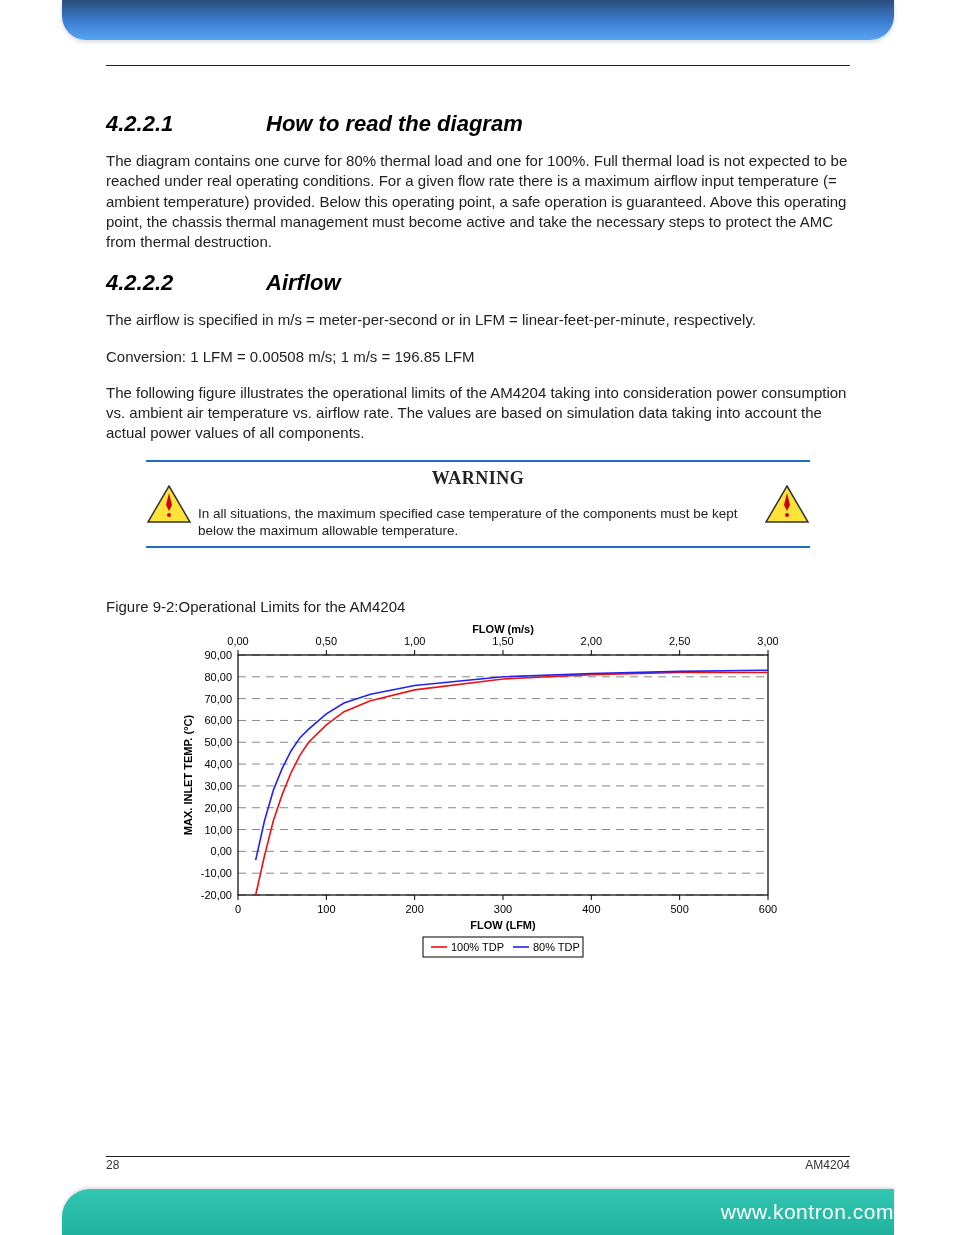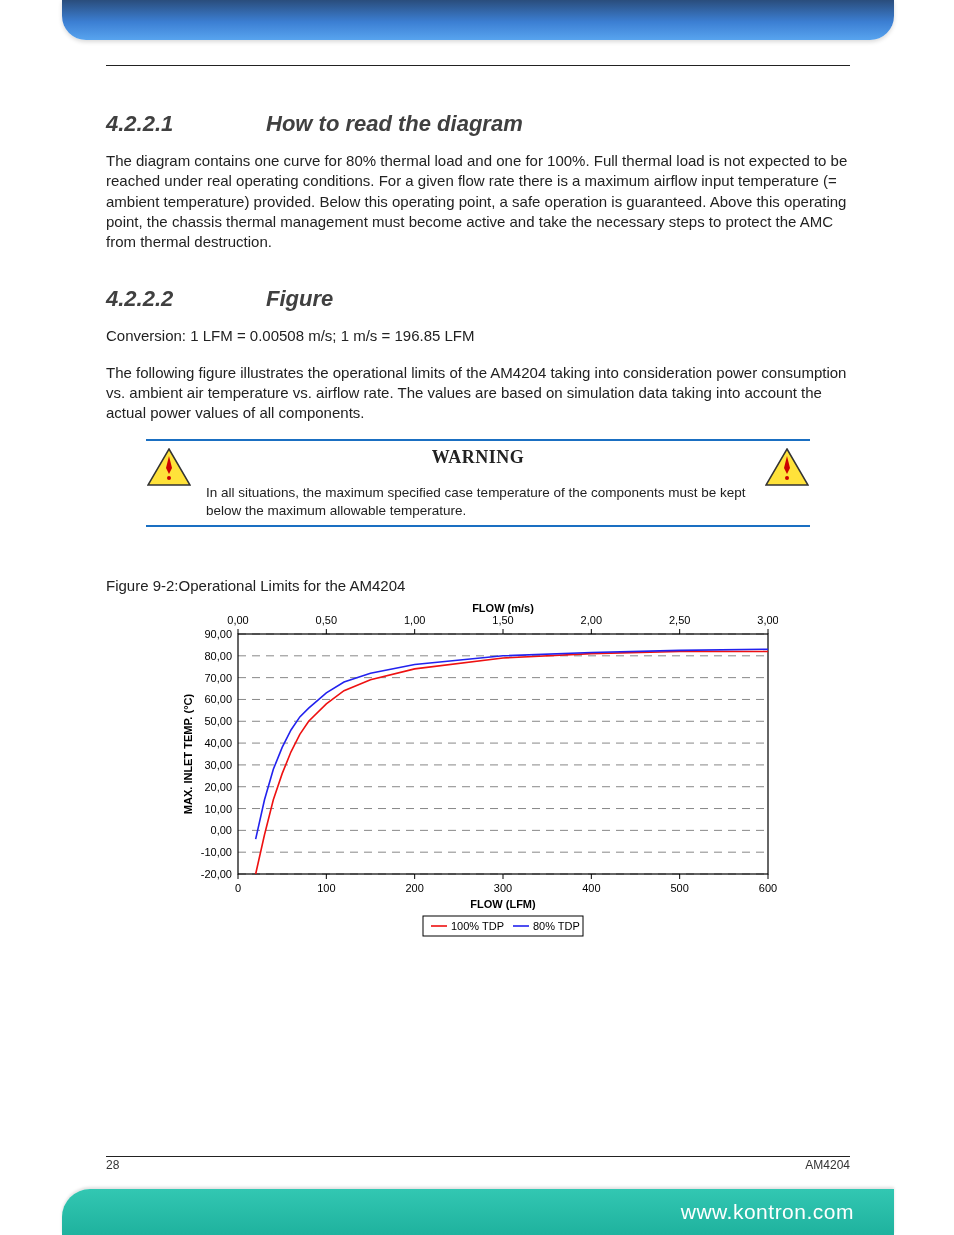--- a/index.html
+++ b/index.html
@@ -3,61 +3,62 @@
 <meta charset="utf-8">
 <style>
   html,body{margin:0;padding:0;background:#fff;color:#222;font-family:"Segoe UI",Arial,sans-serif;font-size:15px}
   .page{width:954px;height:1235px;position:relative;overflow:hidden;margin:0 auto}
   .header-band{position:absolute;top:0;left:62px;width:832px;height:40px;
     background:linear-gradient(to bottom,#2a4d7c 0%,#3c7fd3 55%,#58a4ef 100%);
     border-bottom-left-radius:24px;border-bottom-right-radius:24px;
     box-shadow:0 2px 4px rgba(0,0,0,.15)}
   .content{position:absolute;top:65px;left:106px;width:744px}
   .rule-top{border-top:1.5px solid #222;margin-bottom:45px}
-  h3.sec{color:#404040;font-style:italic;font-weight:600;font-size:22px;margin:34px 0 14px 0;display:flex}
+  h3.sec{color:#000000;font-style:italic;font-weight:600;font-size:22px;margin:18px 0 14px 0;display:flex}
   h3.sec .num{display:inline-block;width:160px}
   p.body{margin:10px 0 16px 0;line-height:1.35;font-size:15px}
-  .warning-box{border-top:2px solid #1a6fc2;border-bottom:2px solid #1a6fc2;margin:10px 40px 0 40px;padding:6px 0;display:flex;align-items:flex-start;gap:14px}
+  .warning-box{border-top:2px solid #1a6fc2;border-bottom:2px solid #1a6fc2;margin:10px 40px 0 40px;padding:6px 0;display:flex;align-items:center;gap:6px}
   .wt{flex:1}
   .wt .w-title{font-weight:700;text-align:center;font-family:"Times New Roman",serif;font-size:18px;letter-spacing:.5px}
   .wt .w-body{font-size:13.5px;line-height:1.3;margin-top:16px}
   .hazard{width:46px;height:40px;flex:0 0 46px;display:flex;align-items:center;justify-content:center}
   .hazard svg{width:44px;height:38px}
   .fig-cap{margin-top:50px;font-size:15px}
   .chart-wrap{margin:10px auto 0 auto;width:600px}
   .chart-wrap svg{display:block}
   .footer-rule{position:absolute;left:106px;width:744px;top:1156px;border-top:1.2px solid #222}
   .footer-row{position:absolute;left:106px;width:744px;top:1158px;display:flex;justify-content:space-between;font-size:12px;color:#333}
   .footer-row .pg{width:100%;text-align:left}
   .footer-row .model{position:absolute;right:0}
   .bottom-band{position:absolute;left:62px;bottom:0;width:832px;height:46px;
     background:linear-gradient(to bottom,#32c7b2 0%,#1fb29e 100%);
     border-top-left-radius:28px;box-shadow:0 -2px 3px rgba(0,0,0,.12);
-    display:flex;align-items:center;justify-content:flex-end;padding-right:40px;box-sizing:border-box}
+    display:flex;align-items:center;justify-content:flex-end;box-sizing:border-box}
   .bottom-band span{color:#fff;font-size:21px;letter-spacing:.5px}
 </style>
 </head>
 <body>
 <div class="page">
 
 <div class="header-band"></div>
 
 <div class="content">
   <div class="rule-top"></div>
 
   <h3 class="sec">
     <span class="num">4.2.2.1</span>
     <span>How to read the diagram</span>
   </h3>
   <p class="body">The diagram contains one curve for 80% thermal load and one for 100%. Full thermal load is not expected to be reached under real operating conditions. For a given flow rate there is a maximum airflow input temperature (= ambient temperature) provided. Below this operating point, a safe operation is guaranteed. Above this operating point, the chassis thermal management must become active and take the necessary steps to protect the AMC from thermal destruction.</p>
 
   <h3 class="sec">
     <span class="num">4.2.2.2</span>
-    <span>Figure</span>
+    <span>Airflow</span>
   </h3>
+  <p class="body">The airflow is specified in m/s = meter-per-second or in LFM = linear-feet-per-minute, respectively.</p>
   <p class="body">Conversion: 1 LFM = 0.00508 m/s; 1 m/s = 196.85 LFM</p>
   <p class="body">The following figure illustrates the operational limits of the AM4204 taking into consideration power consumption vs. ambient air temperature vs. airflow rate. The values are based on simulation data taking into account the actual power values of all components.</p>
 
   <div class="warning-box">
     <div class="hazard">
       <svg viewBox="0 0 44 38">
             <polygon points="22,1 43,37 1,37" fill="#ffe23a" stroke="#333" stroke-width="1.5"></polygon>
             <path d="M22 8 L25 20 L22 26 L19 20 Z" fill="#c00"></path>
             <circle cx="22" cy="30" r="2" fill="#c00"></circle>
           </svg>

